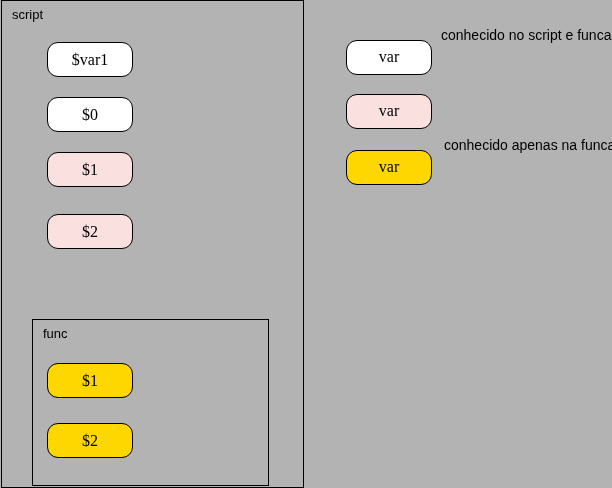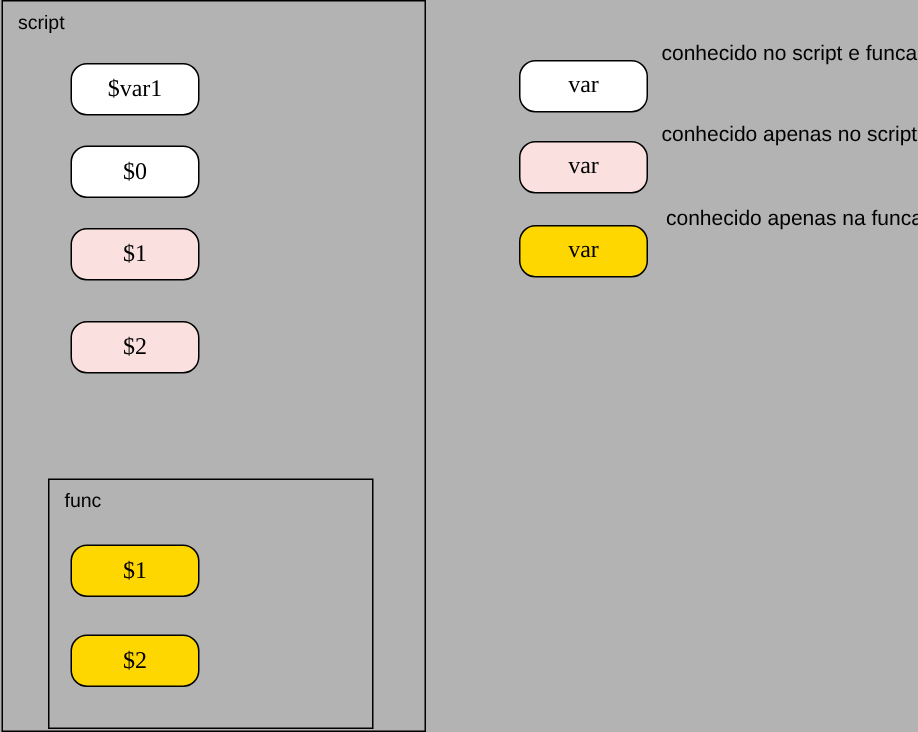--- a/index.html
+++ b/index.html
@@ -10,20 +10,21 @@
     color: #000;
     position: relative;
     overflow: hidden;
   }
   .canvas { position: absolute; left: 0; top: 0; width: 612px; height: 488px; }
 
   .cluster {
     position: absolute;
     border: 1px solid #000;
     background: transparent;
+    padding-left: 20px;
   }
   .cluster-script { left: 1px; top: 0px; width: 281px; height: 486px; }
   .cluster-func   { left: 30px; top: 294px; width: 215px; height: 165px; margin-top: 24px; }
 
   .cluster-label {
     position: absolute;
     left: 10px; top: 7px;
     font-size: 13px;
     line-height: 14px;
   }
@@ -109,21 +110,20 @@
       <div class="legend-swatch" style="background: rgb(255, 255, 255);">
         <span>var</span>
       </div>
       <div class="legend-text">conhecido no script e funcao</div>
     </div>
 
     <div class="legend-row legend-row-2">
       <div class="legend-swatch" style="background: rgb(251, 224, 224);">
         <span>var</span>
       </div>
-      <div class="legend-text">conhecido apenas no script</div>
     </div>
 
     <div class="legend-row legend-row-3">
       <div class="legend-swatch" style="background: rgb(255, 215, 0);">
         <span>var</span>
       </div>
       <div class="legend-text">conhecido apenas na funcao</div>
     </div>
 
   </div>

